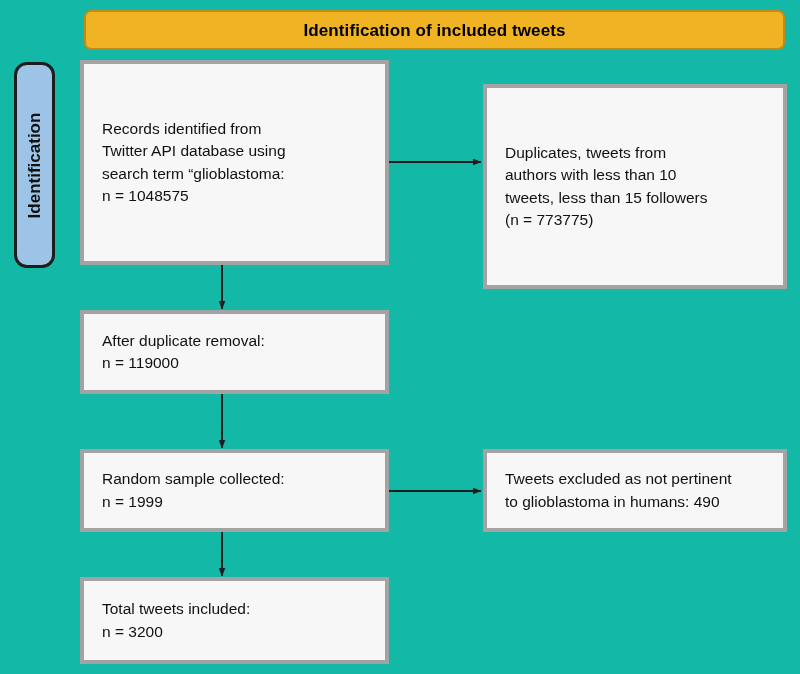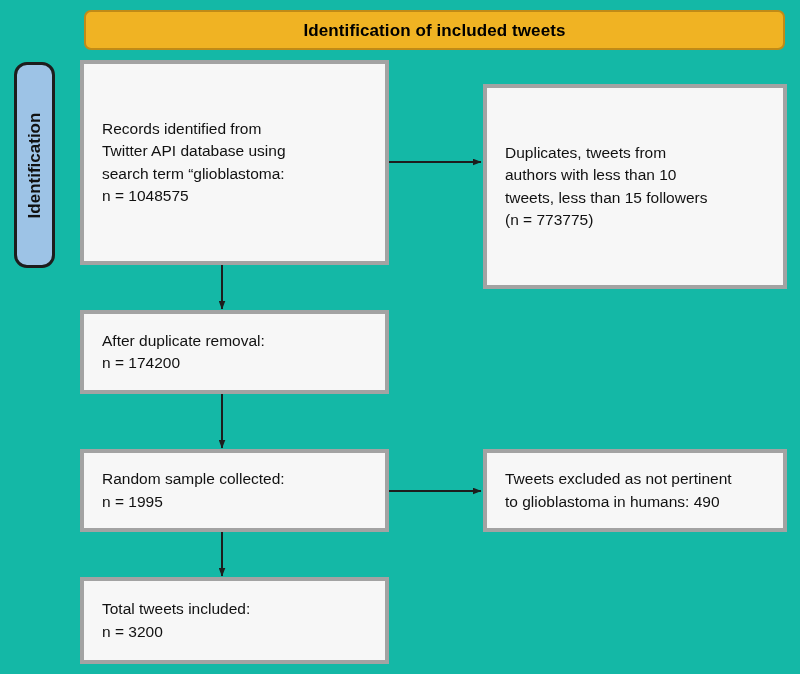--- a/index.html
+++ b/index.html
@@ -143,26 +143,26 @@
 
   <div class="flow-box" id="box-duplicates">
     <span class="box-text">Duplicates, tweets from
 authors with less than 10
 tweets, less than 15 followers
 (n = 773775)</span>
   </div>
 
   <div class="flow-box" id="box-after-dedupe">
     <span class="box-text">After duplicate removal:
-n = 174200</span>
+n = 119000</span>
   </div>
 
   <div class="flow-box" id="box-random">
     <span class="box-text">Random sample collected:
-n = 1995</span>
+n = 1999</span>
   </div>
 
   <div class="flow-box" id="box-excluded">
     <span class="box-text">Tweets excluded as not pertinent
 to glioblastoma in humans: 490</span>
   </div>
 
   <div class="flow-box" id="box-total">
     <span class="box-text">Total tweets included:
 n = 3200</span>

